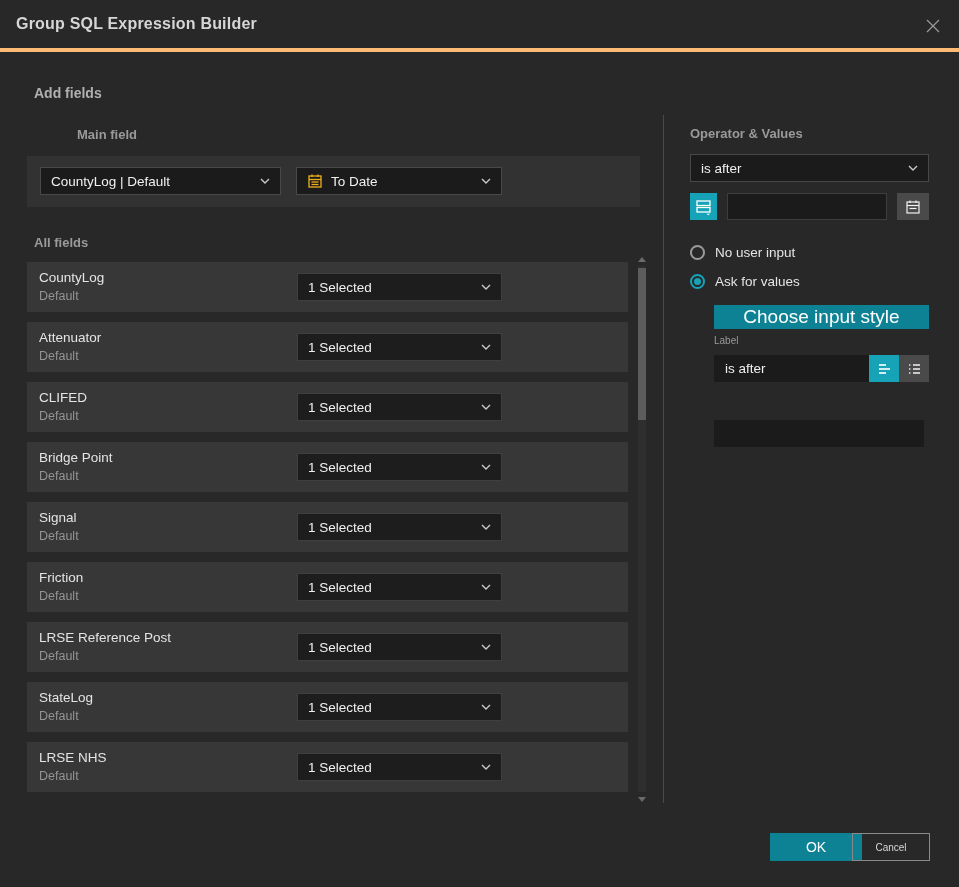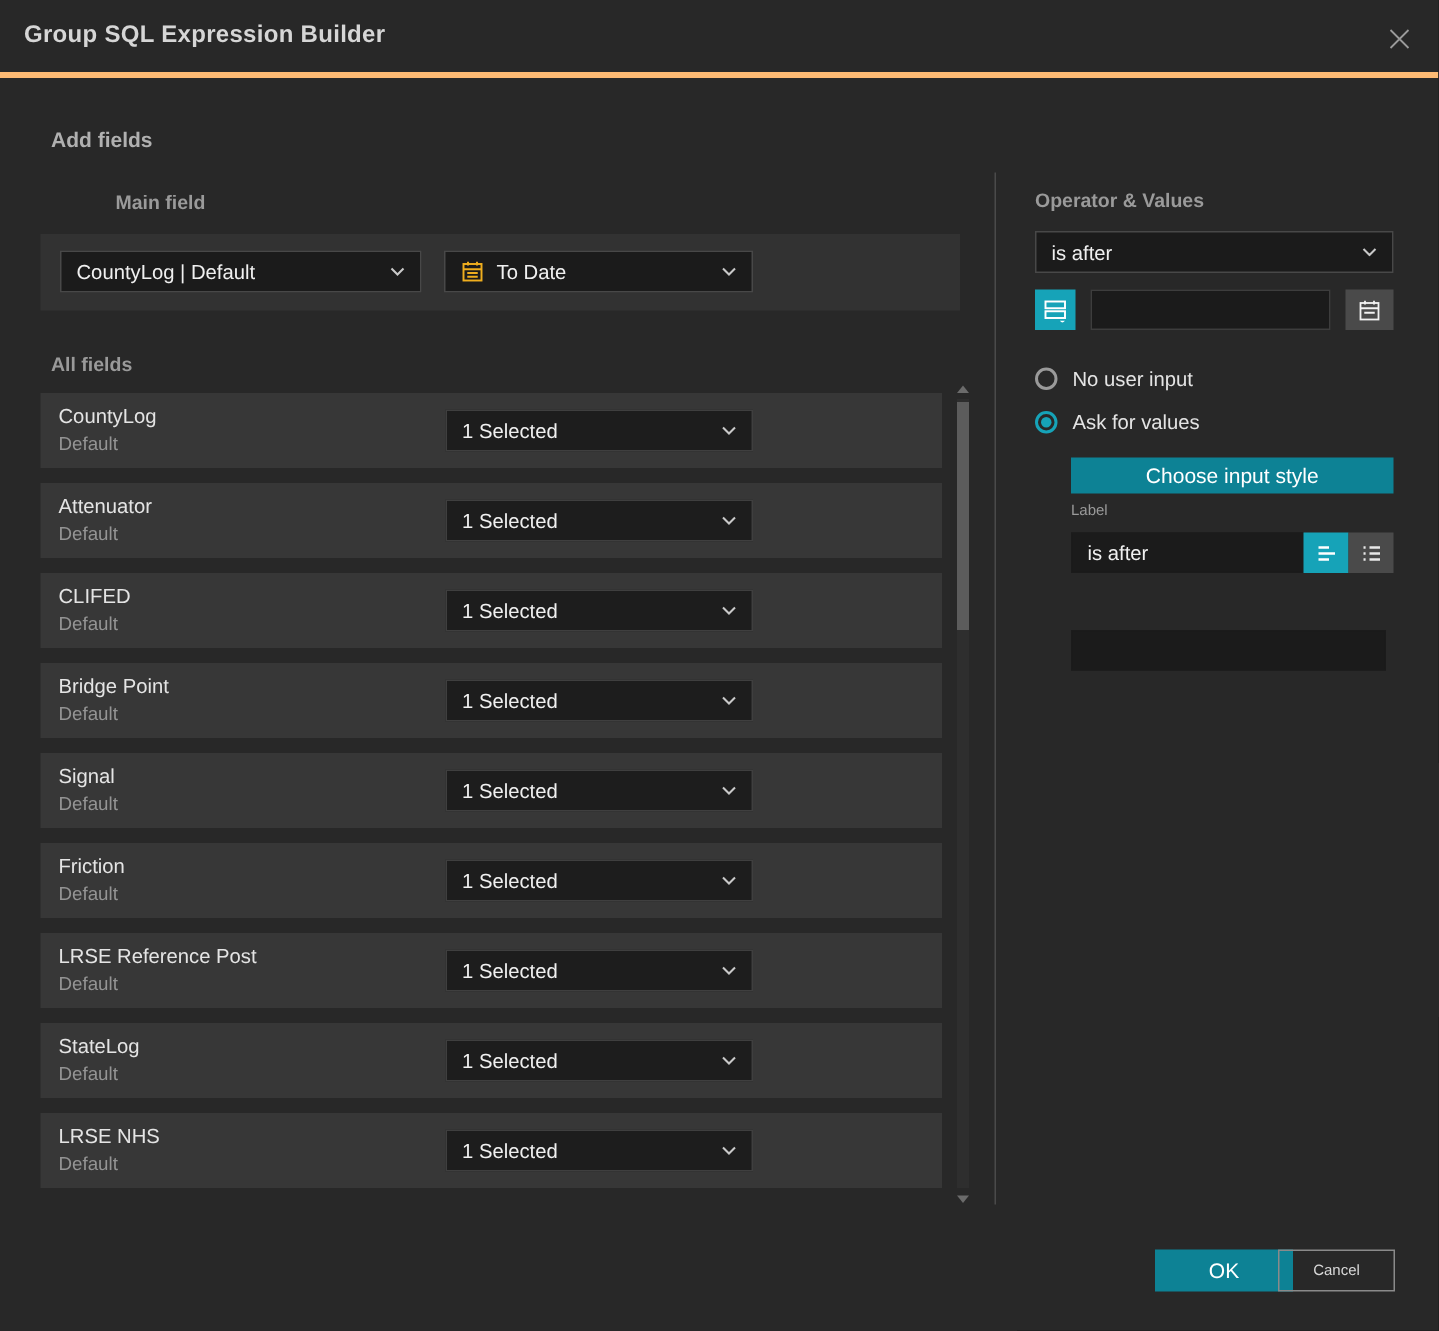--- a/index.html
+++ b/index.html
@@ -95,21 +95,21 @@
   .radio-circle {
     width:15px; height:15px; border-radius:50%; border:2px solid #9a9a9a;
     display:flex; align-items:center; justify-content:center; background:transparent;
   }
   .radio-circle.checked { border-color:var(--accent-bright); }
   .radio-circle.checked::after { content:""; width:7px; height:7px; border-radius:50%; background:var(--accent-bright); }
   .radio-label { font-size:13.5px; color:#e4e4e4; }
 
   .choose-btn {
     position:absolute; left:714px; top:305px; width:215px; height:24px;
-    background:var(--accent); color:#fff; border:none; font-size:14px;
+    background:var(--accent); color:#fff; border:none; font-size:19px;
     font-family:"Liberation Sans", sans-serif; cursor:pointer;
   }
 
   .lbl-small { font-size:10px; color:#9a9a9a; }
   .label-caption { position:absolute; left:714px; top:335px; }
   .label-input {
     position:absolute; left:714px; top:355px; width:155px; height:27px;
     background:#1b1b1b; border:1px solid #1b1b1b; color:#f0f0f0; font-size:13.5px;
     padding:0 10px; font-family:"Liberation Sans", sans-serif;
   }

